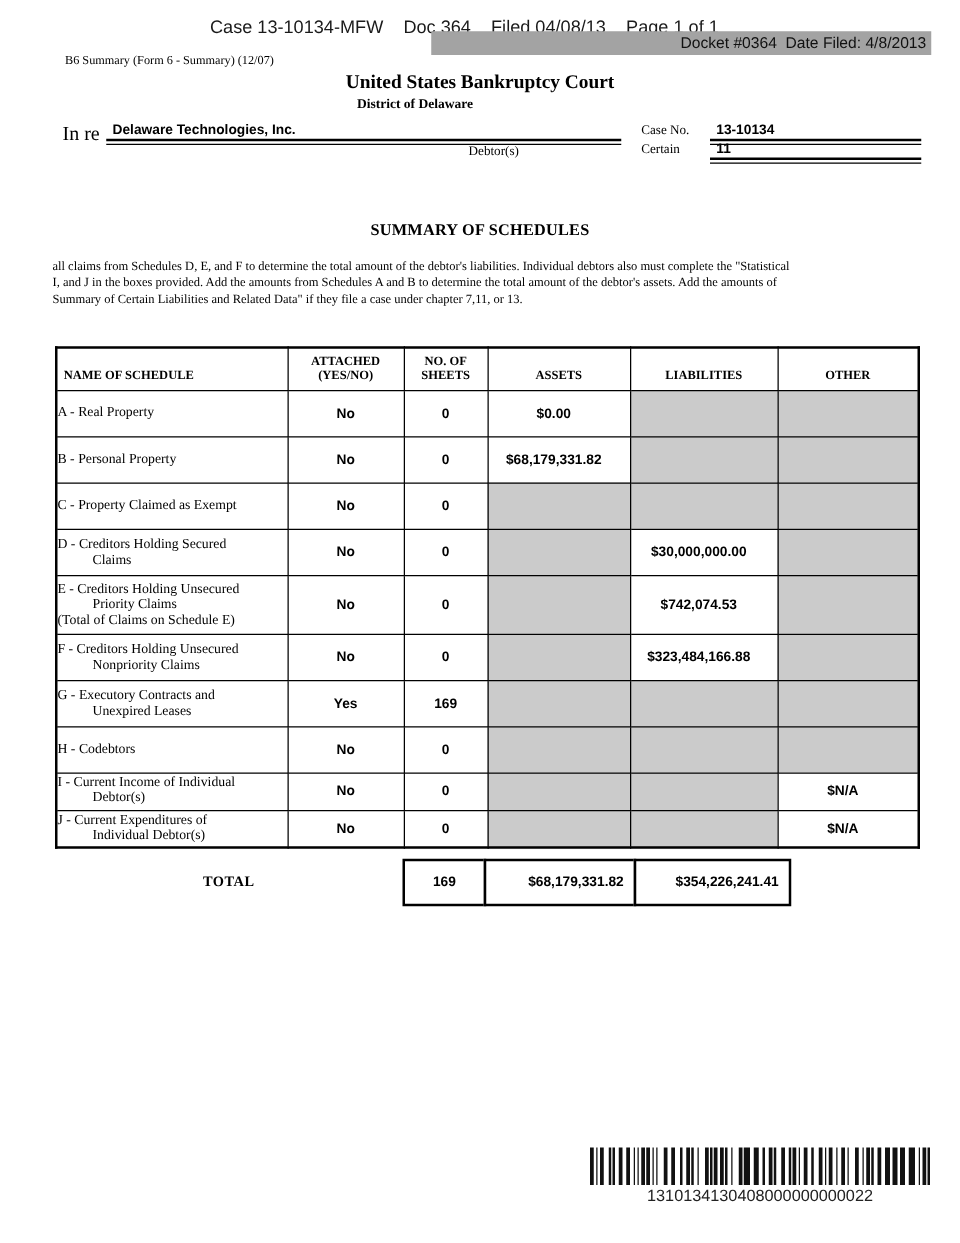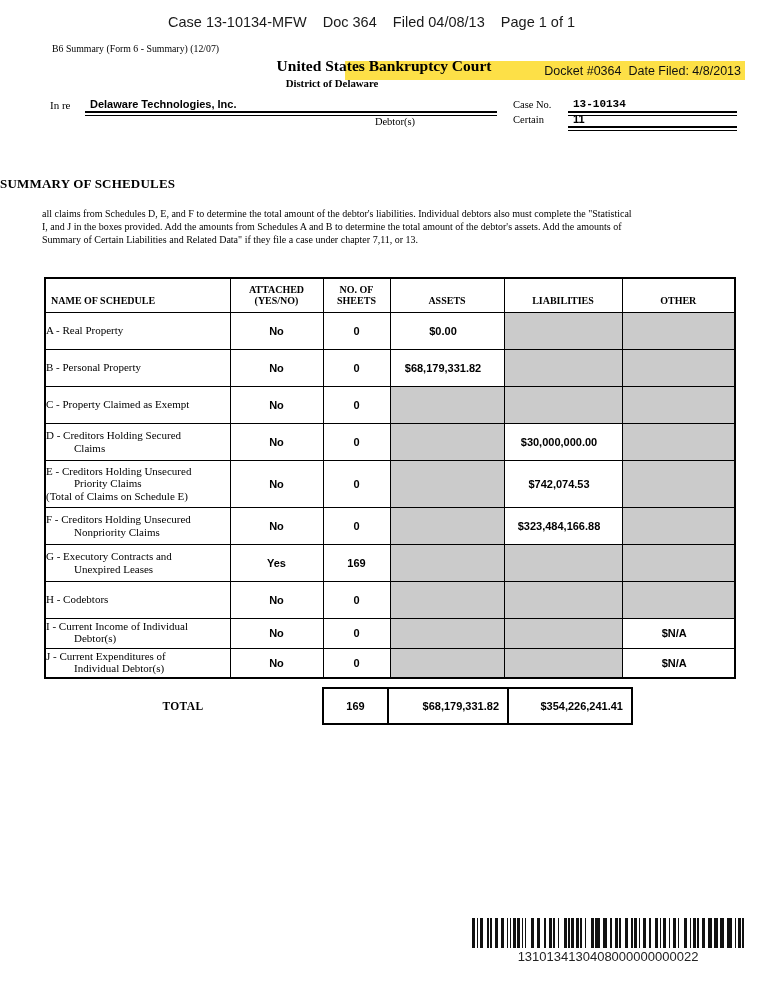--- a/index.html
+++ b/index.html
@@ -8,48 +8,48 @@
     font-family:"Liberation Serif", serif; color:#000; overflow:hidden;
   }
   
   .ecf-line {
     position:absolute; left:168px; top:14px;
     font-family:"Liberation Sans", sans-serif; font-size:14.5px;
     white-space:pre; color:#1a1a1a;
   }
   .stamp {
     position:absolute; left:345px; top:25px; width:400px; height:19px;
-    background:#fde047; text-align:right;margin-top:36px;
+    background:#a3a3a3; text-align:right;
   }
   .stamp-text {
     font-family:"Liberation Sans", sans-serif; font-size:12.5px;
     white-space:pre; padding:2px 4px 0 0; display:inline-block; color:#111;
   }
   .form-label { position:absolute; left:52px; top:43px; font-size:9.8px; }
   .court-name { position:absolute; left:0; top:57px; width:768px; text-align:center;
                 font-weight:bold; font-size:15.5px; }
   .court-district { position:absolute; left:0; top:77px; width:664px; text-align:center;
                     font-weight:bold; font-size:10.8px; }
   
-  .inre-label { position:absolute; left:50px; top:99px; font-size:11px; }
+  .inre-label { position:absolute; left:50px; top:99px; font-size:16px; }
   .debtor-name { position:absolute; left:90px; top:98px;
                  font-family:"Liberation Sans", sans-serif; font-weight:bold; font-size:11px; }
   .dbl { position:absolute; height:2px; border-top:2px solid #000; border-bottom:1px solid #000; }
   .line-debtor { left:85px; top:111px; width:412px; }
   .line-caseno { left:568px; top:111px; width:169px; }
   .line-chapter { left:568px; top:126px; width:169px; }
   .debtor-sub { position:absolute; left:300px; top:116px; width:190px; text-align:center; font-size:10.5px; }
   .caseno-label { position:absolute; left:513px; top:99px; font-size:10.5px; }
   .caseno-value { position:absolute; left:573px; top:98px;
-                  font-family:Liberation Mono, monospace; font-weight:bold; font-size:11px; }
+                  font-family:Liberation Sans, sans-serif; font-weight:bold; font-size:11px; }
   .chapter-label { position:absolute; left:513px; top:114px; font-size:10.5px; }
   .chapter-value { position:absolute; left:573px; top:113px;
                    font-family:"Liberation Sans", sans-serif; font-weight:bold; font-size:11px; }
   
-  .section-title { position:absolute; left:0; top:176px; width:768px; 
+  .section-title { position:absolute; left:0; top:176px; width:768px; text-align:center;
                    font-weight:bold; font-size:13px; letter-spacing:0.2px; }
   .instructions { position:absolute; left:42px; top:207px; width:700px;
                   font-size:10px; line-height:13.2px; }
   .instructions div { white-space:nowrap; }
   
   .sched-table { position:absolute; left:44px; top:277px; border-collapse:collapse;
                  table-layout:fixed; width:690px; }
   .sched-table td, .sched-table th { border:1.5px solid #000; padding:0; }
   .sched-table { border:2px solid #000; }
   .sched-table th { font-size:10px; font-weight:bold; vertical-align:bottom; padding-bottom:6px; }

